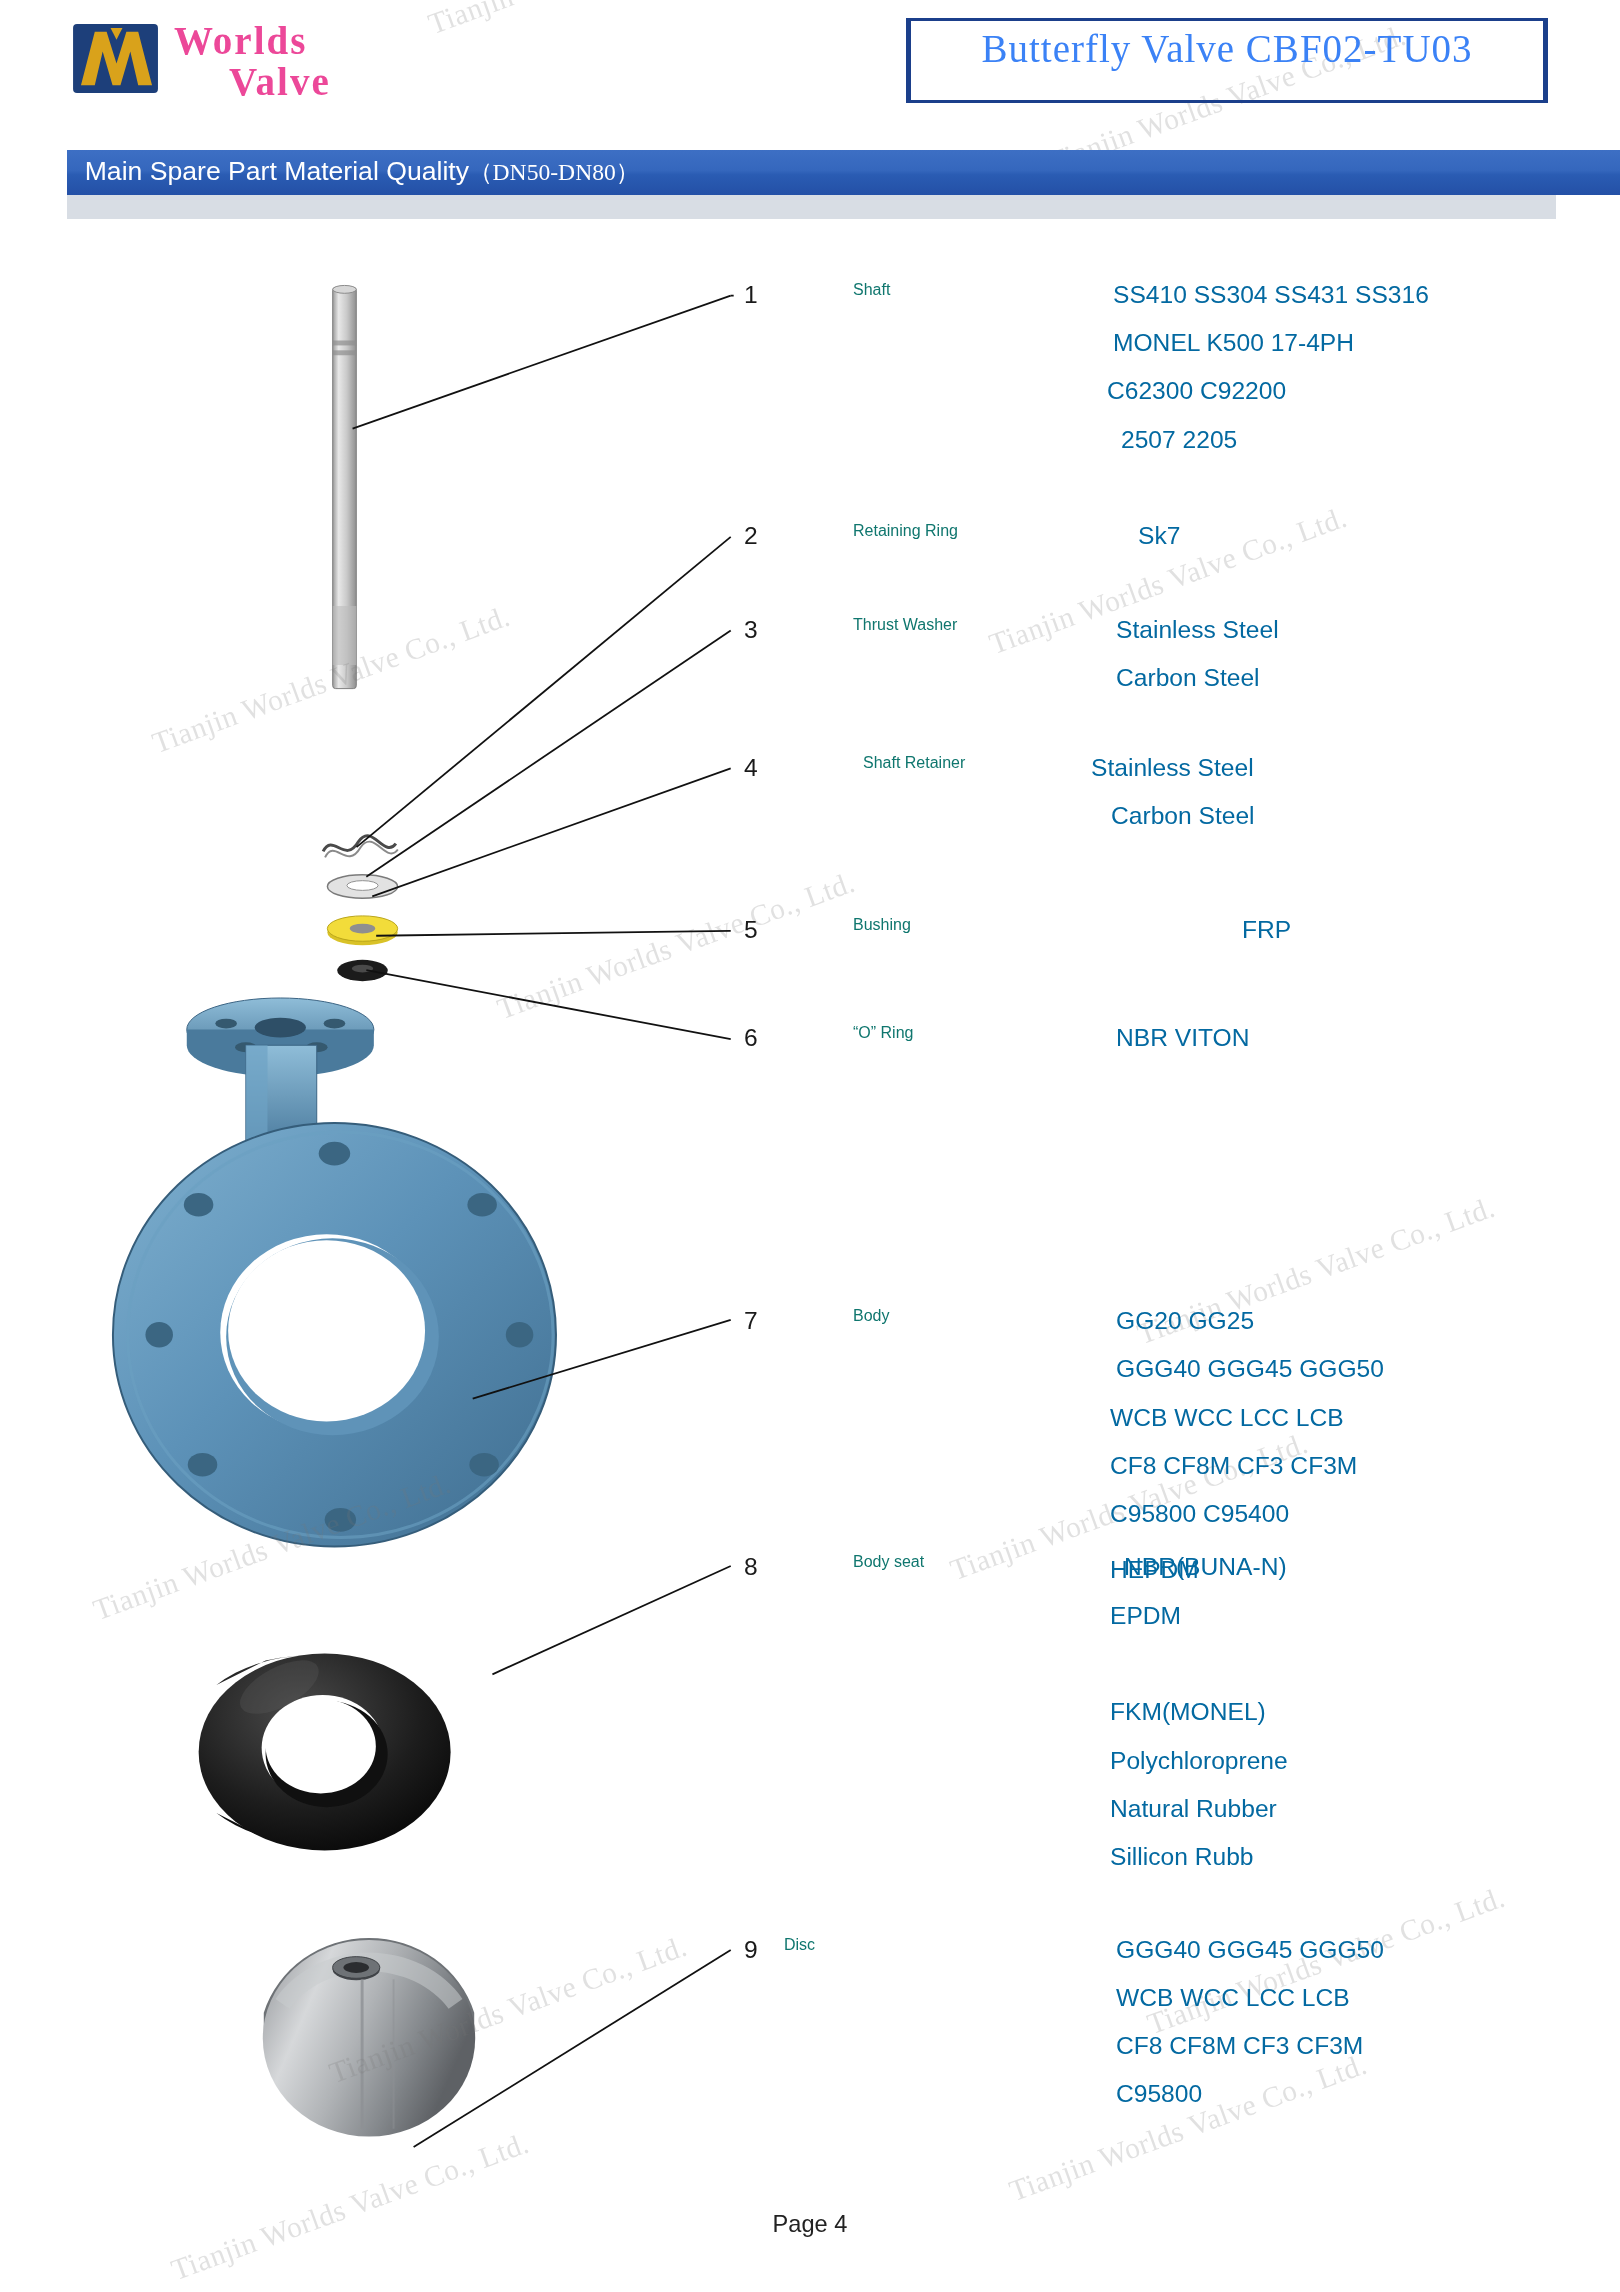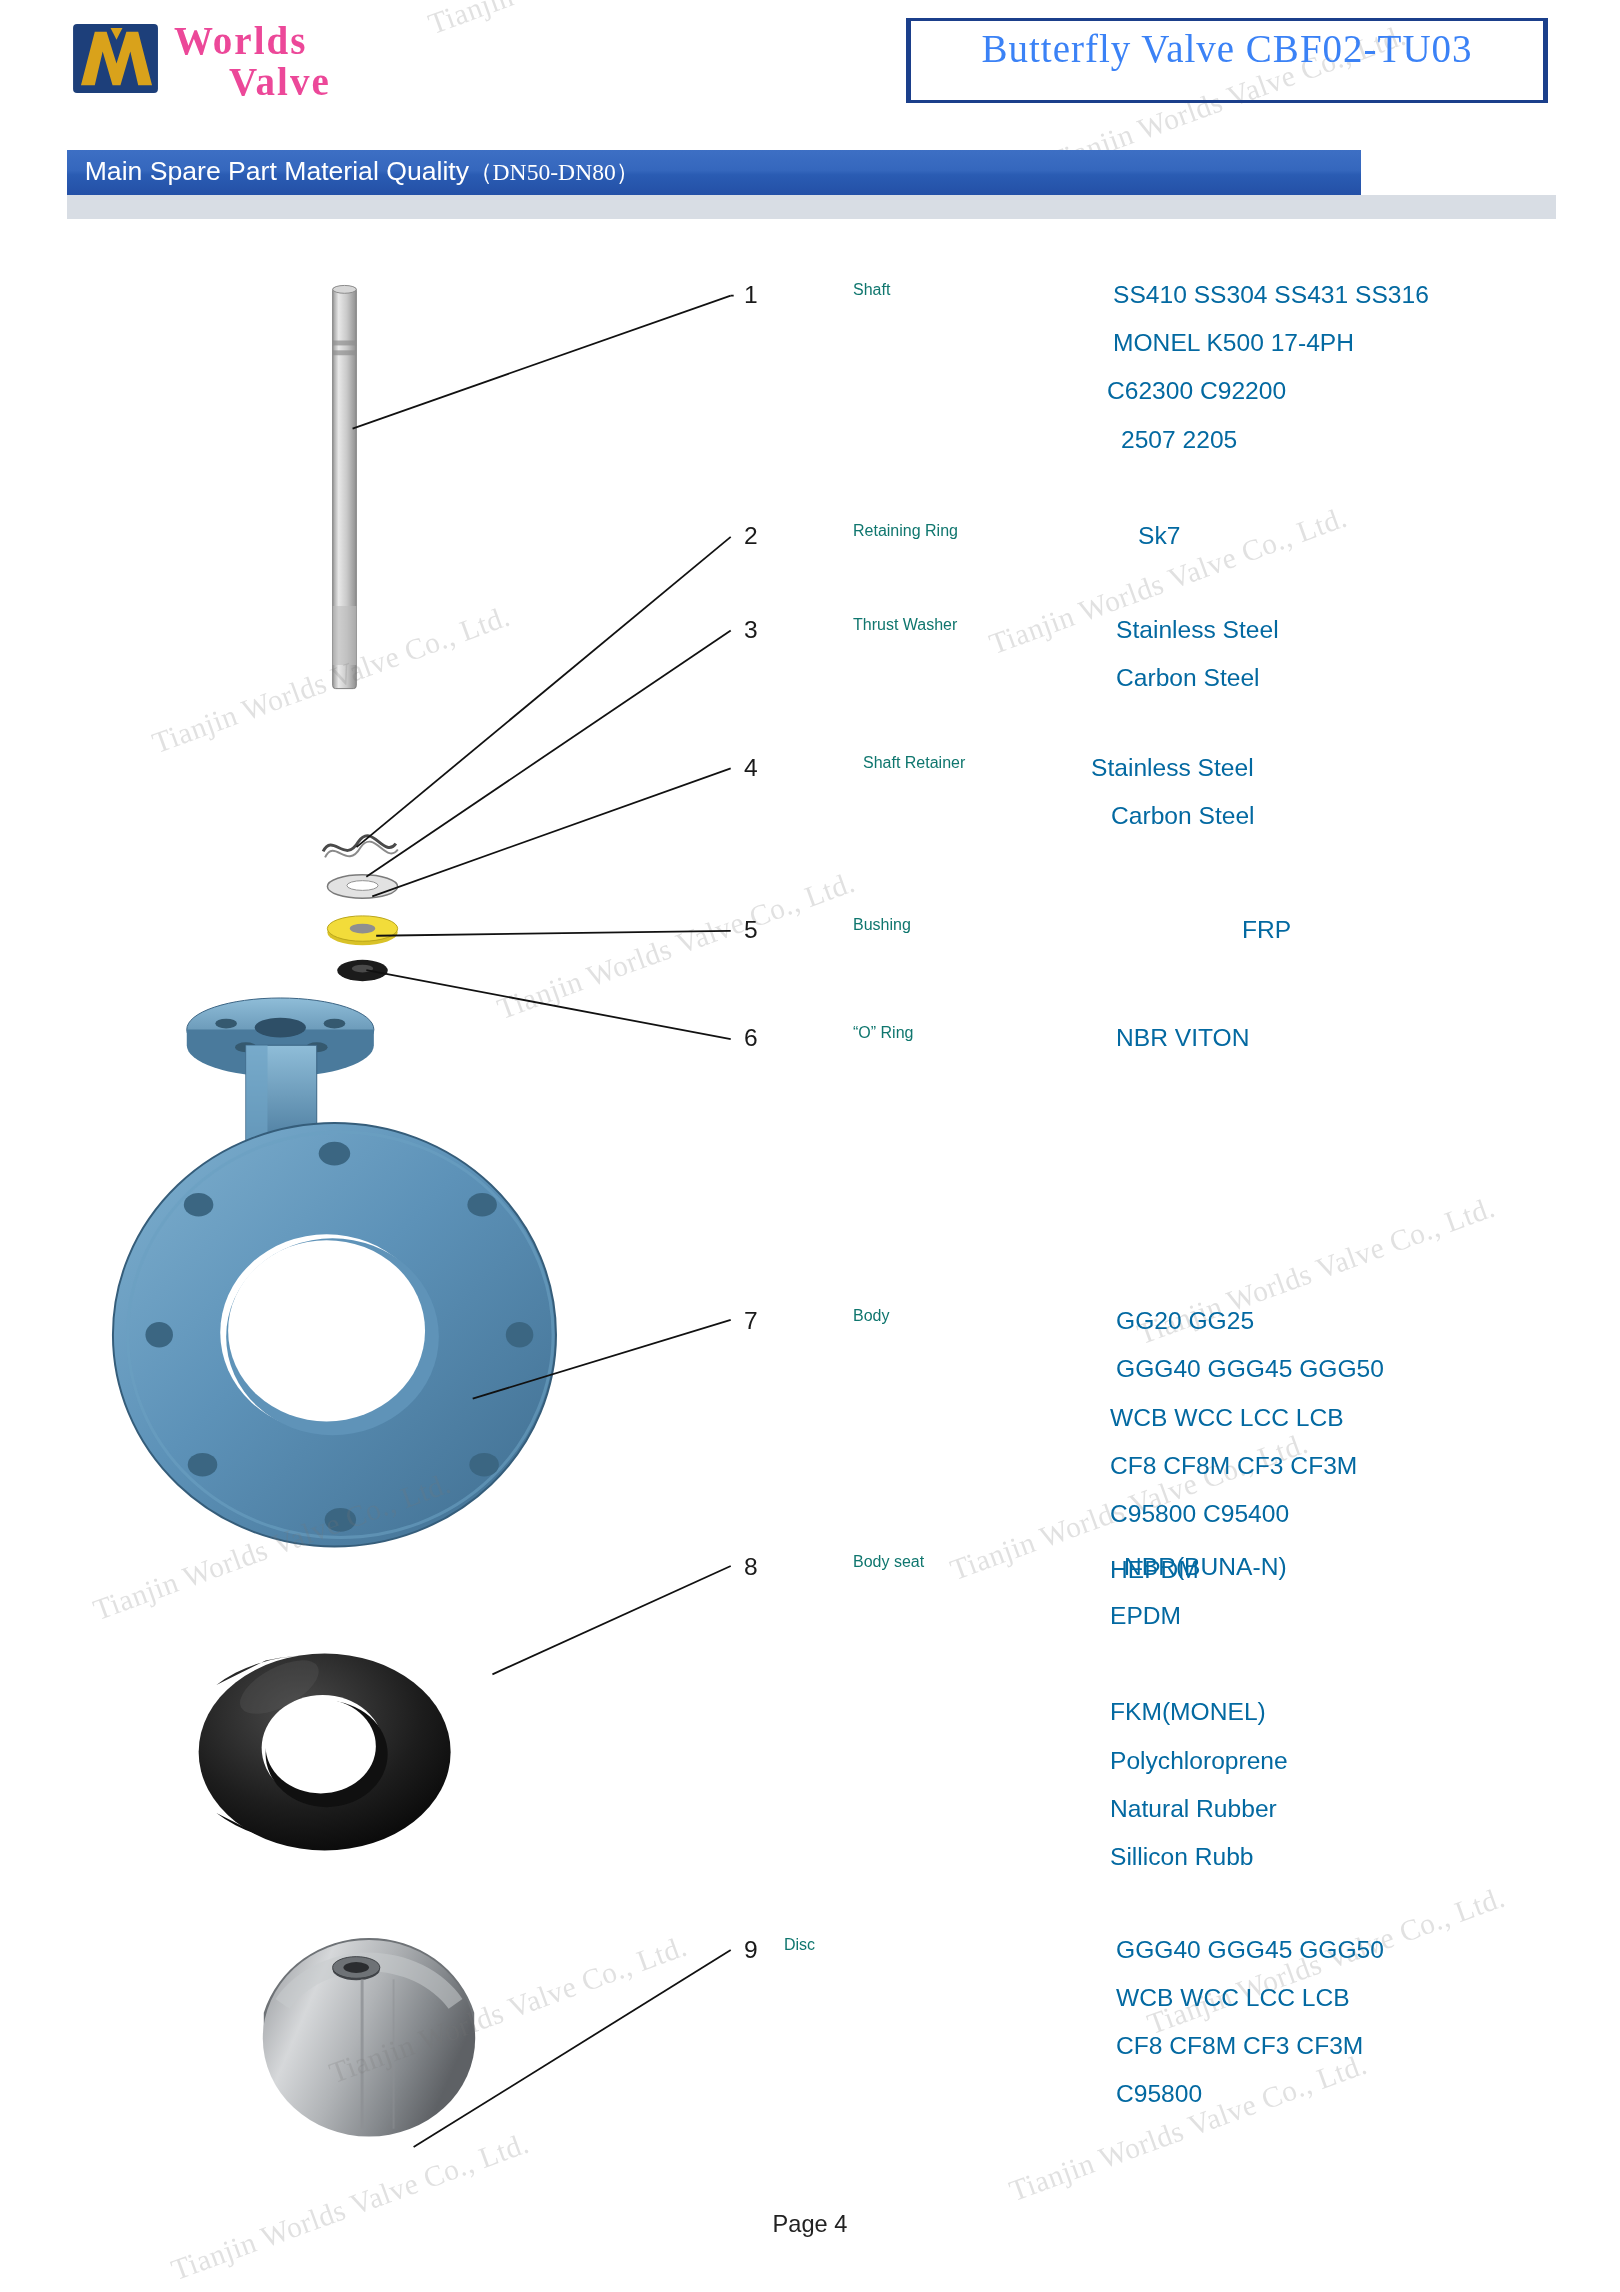--- a/index.html
+++ b/index.html
@@ -96,21 +96,21 @@
     font-size: 39px;
     color: #3b82f6;
     letter-spacing: 1px;
   }
 
   
   .section-bar {
     position: absolute;
     left: 67px;
     top: 150px;
-    width: 1294px;
+    width: 1553px;
     height: 45px;
     background: linear-gradient(to bottom, #3d6fc4 0%, #3567bd 45%, #2a5cb3 55%, #2450a6 100%);
     z-index: 8;
   }
   .section-bar .label {
     position: absolute;
     left: 17.7px;
     top: 5.9px;
     color: #ffffff;
     font-size: 26.6px;

